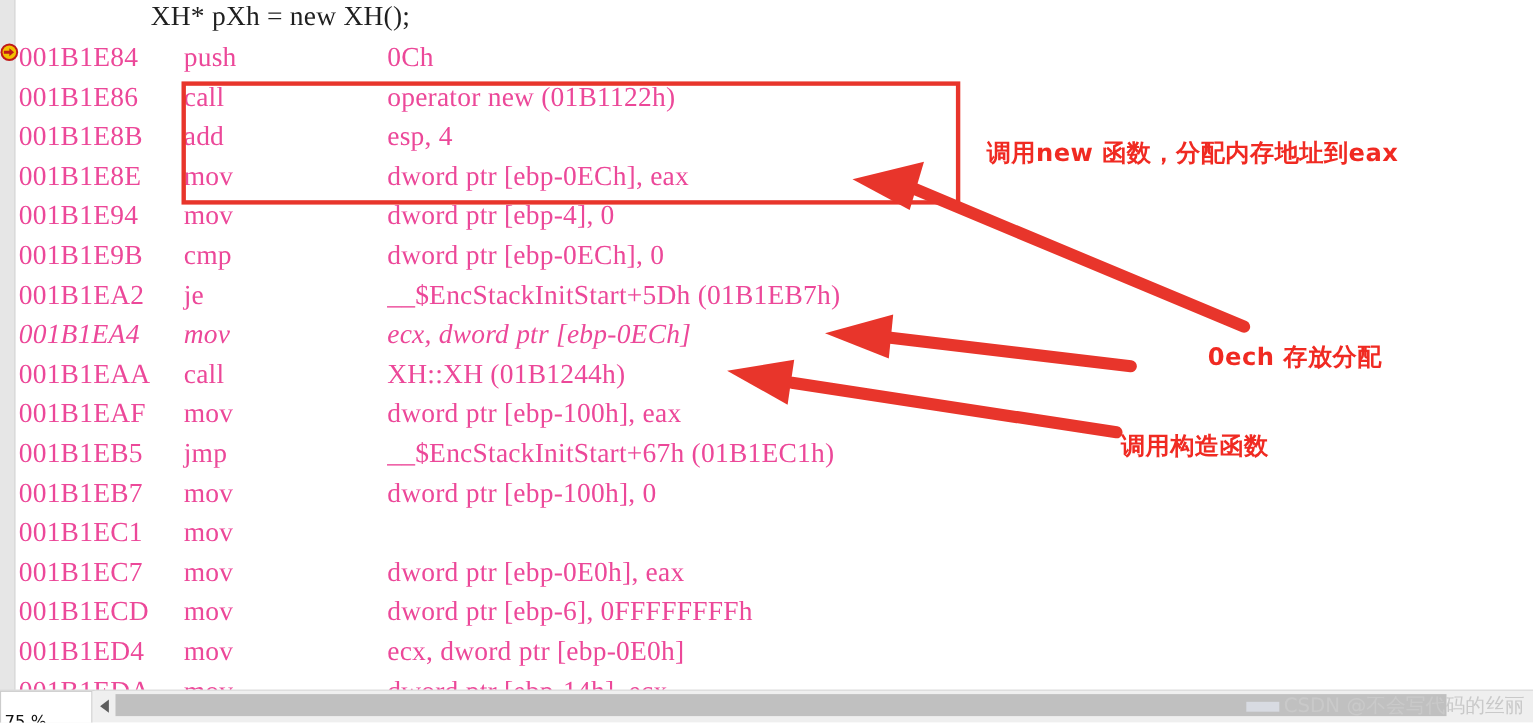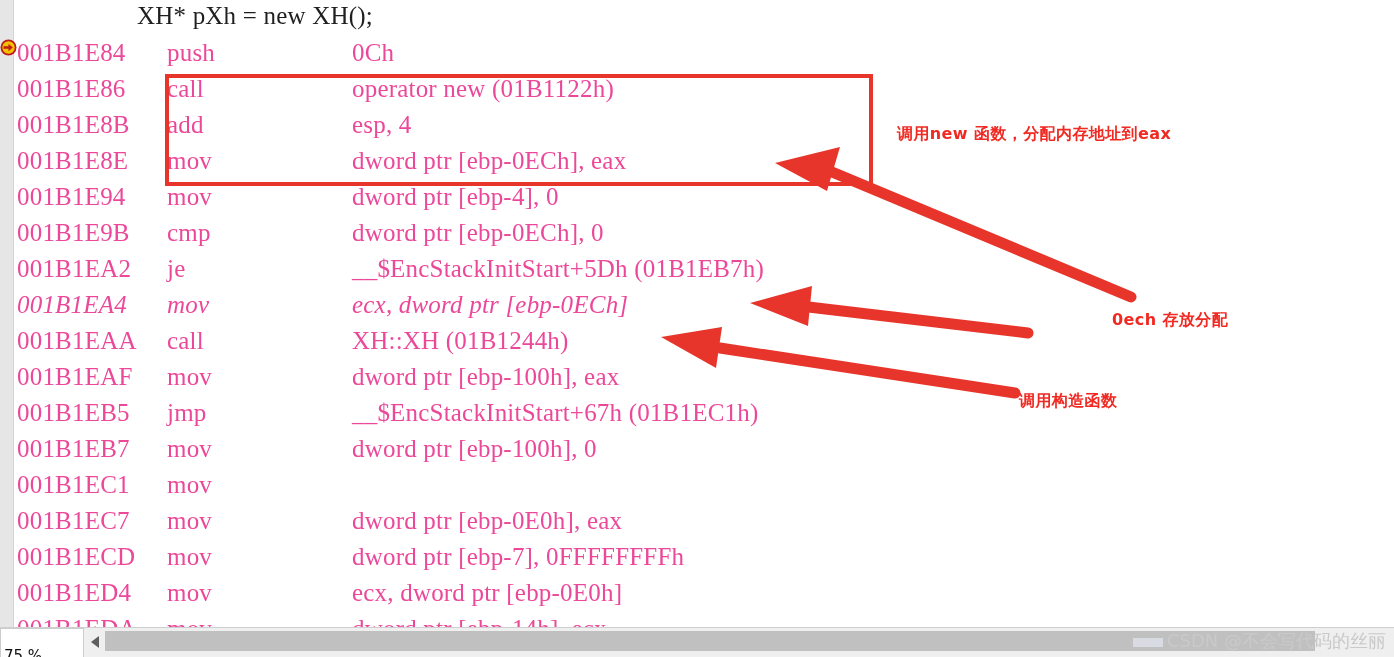--- a/index.html
+++ b/index.html
@@ -98,21 +98,21 @@
   }
   .annot-box {
     position: absolute;
     border: 4px solid #e8352b;
     box-sizing: border-box;
   }
   .annot-text {
     position: absolute;
     color: #f02a22;
     font-family: "DejaVu Sans", "Liberation Sans", sans-serif;
-    font-size: 16px;
+    font-size: 22px;
     font-weight: 600;
     white-space: nowrap;
     letter-spacing: 0.4px;
   }
 
   
   .bottombar {
     position: absolute;
     left: 0;
     bottom: 0;
@@ -231,21 +231,21 @@
         <div class="row" style="top: 183px;"><span class="addr">001B1E94</span><span class="mnem">mov</span><span class="ops">dword ptr [ebp-4], 0</span></div>
         <div class="row" style="top: 219px;"><span class="addr">001B1E9B</span><span class="mnem">cmp</span><span class="ops">dword ptr [ebp-0ECh], 0</span></div>
         <div class="row" style="top: 255px;"><span class="addr">001B1EA2</span><span class="mnem">je</span><span class="ops">__$EncStackInitStart+5Dh (01B1EB7h)</span></div>
         <div class="row" style="top: 291px; font-style: italic;"><span class="addr">001B1EA4</span><span class="mnem">mov</span><span class="ops">ecx, dword ptr [ebp-0ECh]</span></div>
         <div class="row" style="top: 327px;"><span class="addr">001B1EAA</span><span class="mnem">call</span><span class="ops">XH::XH (01B1244h)</span></div>
         <div class="row" style="top: 363px;"><span class="addr">001B1EAF</span><span class="mnem">mov</span><span class="ops">dword ptr [ebp-100h], eax</span></div>
         <div class="row" style="top: 399px;"><span class="addr">001B1EB5</span><span class="mnem">jmp</span><span class="ops">__$EncStackInitStart+67h (01B1EC1h)</span></div>
         <div class="row" style="top: 435px;"><span class="addr">001B1EB7</span><span class="mnem">mov</span><span class="ops">dword ptr [ebp-100h], 0</span></div>
         <div class="row" style="top: 471px;"><span class="addr">001B1EC1</span><span class="mnem">mov</span></div>
         <div class="row" style="top: 507px;"><span class="addr">001B1EC7</span><span class="mnem">mov</span><span class="ops">dword ptr [ebp-0E0h], eax</span></div>
-        <div class="row" style="top: 543px;"><span class="addr">001B1ECD</span><span class="mnem">mov</span><span class="ops">dword ptr [ebp-7], 0FFFFFFFFh</span></div>
+        <div class="row" style="top: 543px;"><span class="addr">001B1ECD</span><span class="mnem">mov</span><span class="ops">dword ptr [ebp-6], 0FFFFFFFFh</span></div>
         <div class="row" style="top: 579px;"><span class="addr">001B1ED4</span><span class="mnem">mov</span><span class="ops">ecx, dword ptr [ebp-0E0h]</span></div>
         <div class="row" style="top: 615px;"><span class="addr">001B1EDA</span><span class="mnem">mov</span><span class="ops">dword ptr [ebp-14h], ecx</span></div>
       </div>
   </div>
 
   <div class="overlay">
 
     <div class="annot-box" style="left:165px; top:74px; width:708px; height:112px;"></div>
 
     <svg width="1394" height="657" style="position:absolute;left:0;top:0;">
@@ -260,21 +260,21 @@
         <polygon points="750,303 812,286 808,326" fill="#e8352b"></polygon>
       </g>
 
       <g>
         <line x1="1015" y1="393" x2="720" y2="348" stroke="#e8352b" stroke-width="11" stroke-linecap="round"></line>
         <polygon points="661,337 722,327 716,368" fill="#e8352b"></polygon>
       </g>
     </svg>
 
     <div class="annot-text" style="left:897px; top:124px;">调用new 函数，分配内存地址到eax</div>
-    <div class="annot-text" style="left:1098px; top:310px;margin-left:14px;">0ech 存放分配</div>
+    <div class="annot-text" style="left:1098px; top:310px;">0ech 存放分配</div>
     <div class="annot-text" style="left:1019px; top:391px;">调用构造函数</div>
   </div>
 
   <div class="bottombar">
     <div class="zoom-combo">
       <span class="zval">75 %</span>
       <span class="caret-down"></span>
     </div>
     <div class="hscroll">
       <div class="scroll-arrow-left">

